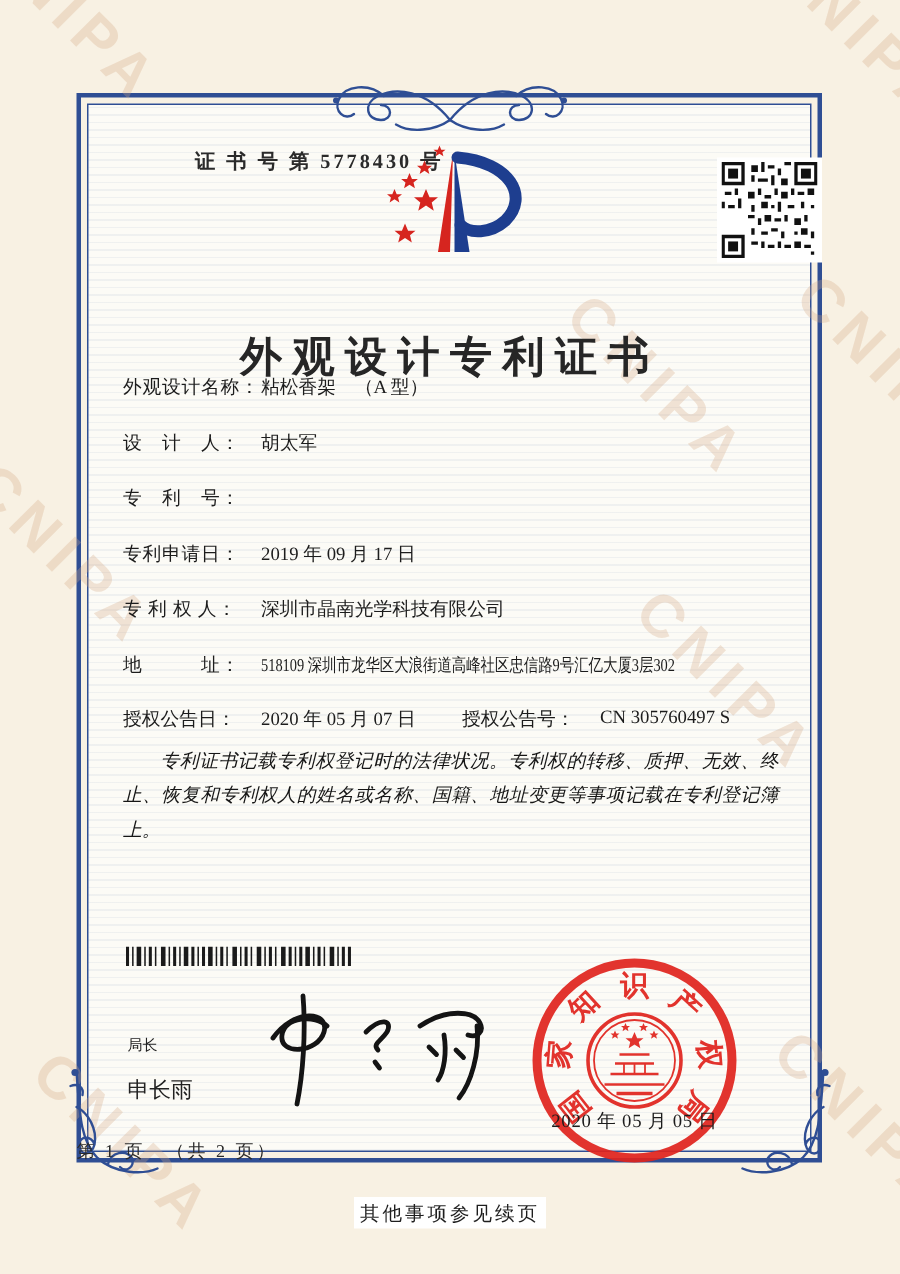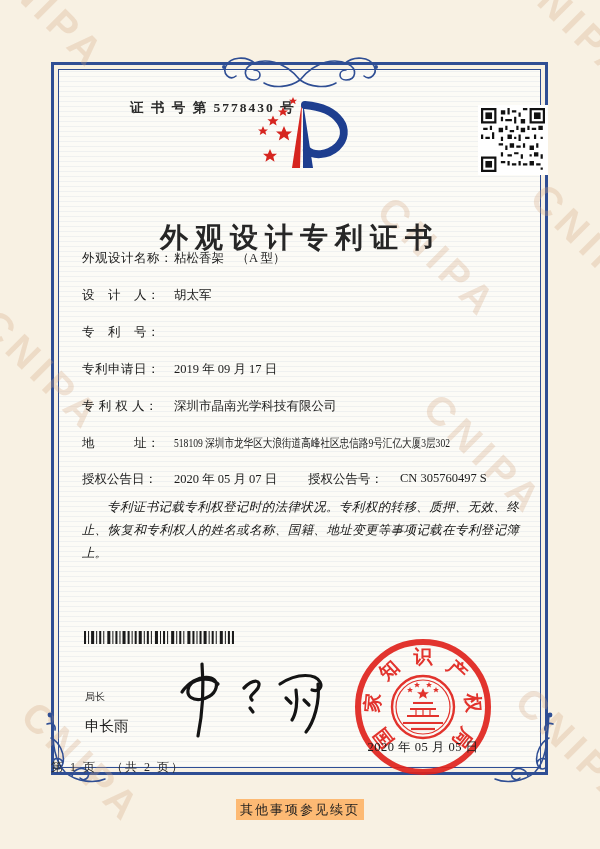--- a/index.html
+++ b/index.html
@@ -50,21 +50,21 @@
   .barcode { position:absolute; left:84px; top:631px; }
   .signer-title { position:absolute; left:85px; top:690px; font-size:10px; color:#222; font-family:"Liberation Sans","DejaVu Sans",sans-serif; }
   .signer-name  { position:absolute; left:85px; top:717px; font-size:14.5px; color:#222; font-family:"Liberation Sans","DejaVu Sans",sans-serif; }
   .signature { position:absolute; left:158px; top:656px; }
   .seal { position:absolute; left:348px; top:632px; }
   .page-no {
     position:absolute; left:51px; top:759px; width:497px; text-align:left;
     font-size:12px; letter-spacing:2px; color:#2a2a2a;
   }
   .footer { position:absolute; left:0; top:800px; width:600px; text-align:center; }
-  .footer span { font-size:13px; color:#1e1e1e; letter-spacing:2px; background:#fdba74; padding:3px 4px; }
+  .footer span { font-size:13px; color:#1e1e1e; letter-spacing:2px; background:#ffffff; padding:3px 4px; }
   .orn-top { position:absolute; left:214px; top:50px; }
   .orn-bl  { position:absolute; left:44px;  top:710px; }
   .orn-br  { position:absolute; left:492px; top:710px; transform:scaleX(-1); }
 </style>
 </head>
 <body>
 
 <div class="page">
 
   <div class="border-outer"></div>

